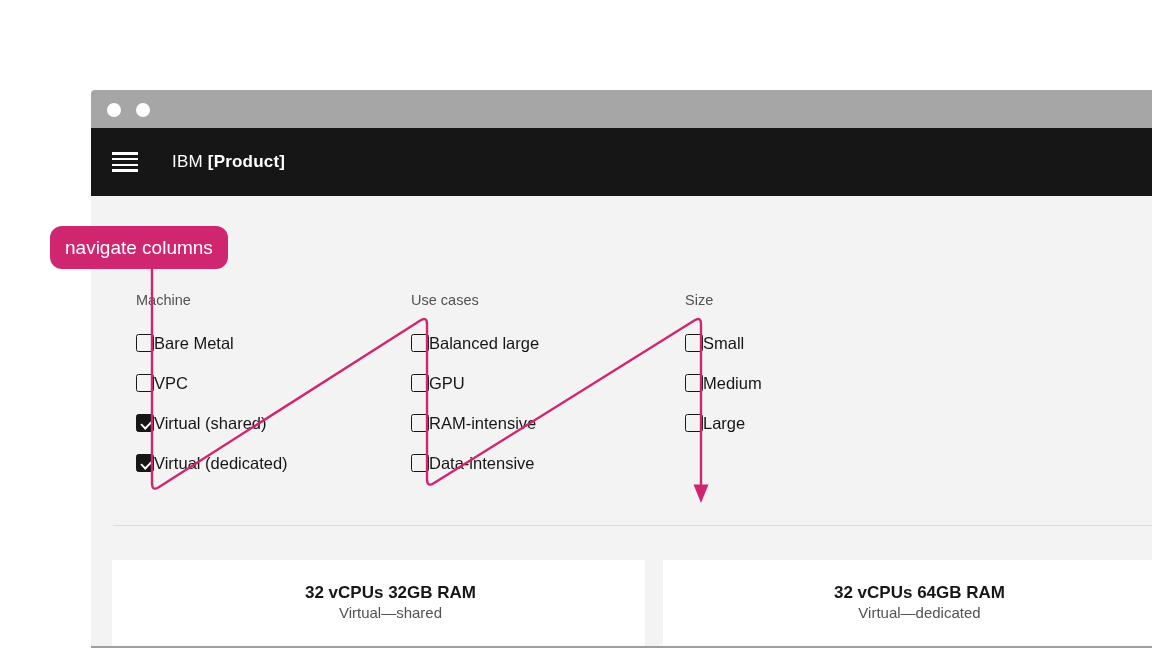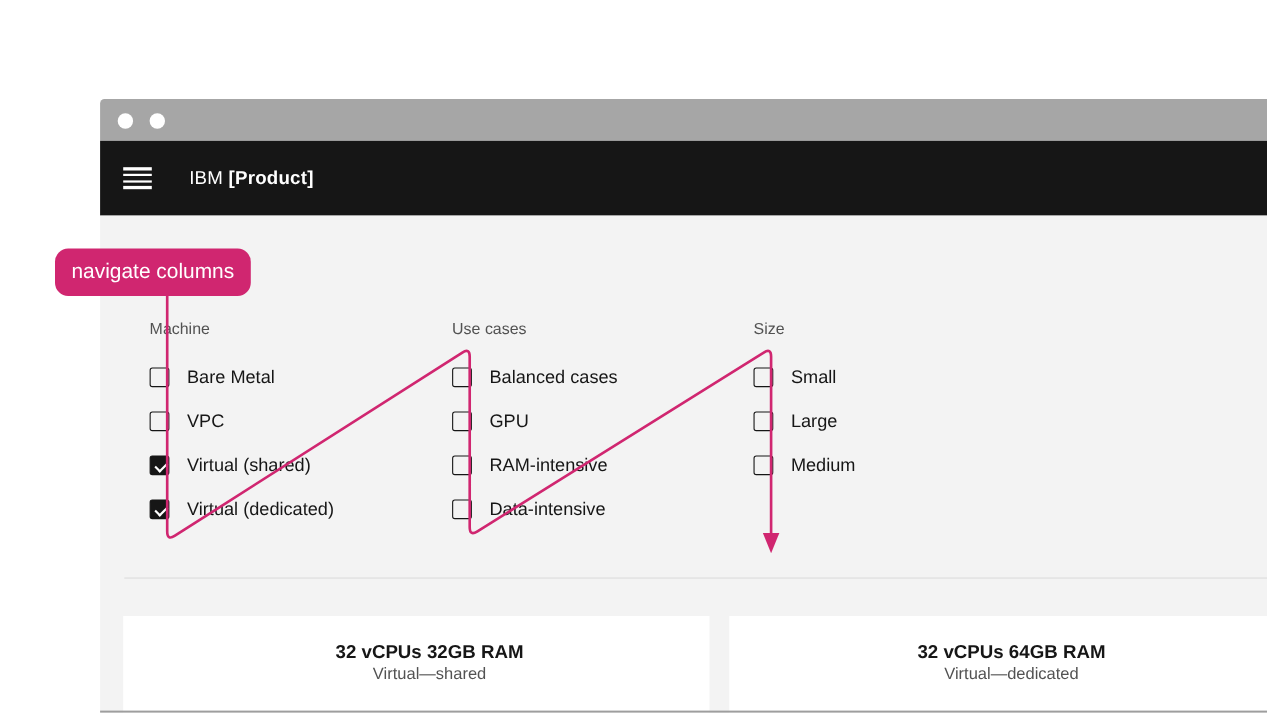--- a/index.html
+++ b/index.html
@@ -24,21 +24,21 @@
   .brand b { font-weight:700; }
 
   .content { position:absolute; left:0; top:106px; width:100%; height:452px;
              background:#f3f3f3; }
 
   
   .col { position:absolute; top:94px; width:260px; }
   .col.c1 { left:45px; } .col.c2 { left:320px; } .col.c3 { left:594px; }
   .col-title { height:20px; line-height:20px; font-size:14.5px; color:#525252;
                margin-bottom:13px; }
-  .cbx-row { display:flex; align-items:center; height:40px; gap:16px; cursor:pointer; }
+  .cbx-row { display:flex; align-items:center; height:40px; cursor:pointer; }
   .cbx { width:18px; height:18px; border:1.8px solid #161616; border-radius:2.5px;
          background:transparent; flex:0 0 auto; position:relative; }
   .cbx.checked { background:#161616; border-color:#161616; }
   .cbx.checked::after { content:""; position:absolute; left:3.5px; top:4.5px;
          width:9px; height:4.5px; border-left:2px solid #ffffff;
          border-bottom:2px solid #ffffff; transform:rotate(-45deg); }
   .cbx-label { font-size:16.5px; color:#161616; }
 
   .divider { position:absolute; left:22px; right:0; top:329px;
              border-top:1px solid #dcdcdc; }
@@ -102,21 +102,21 @@
         <div class="cbx-row">
           <span class="cbx checked"></span>
           <span class="cbx-label">Virtual (dedicated)</span>
         </div>
       </div>
 
       <div class="col c2">
         <div class="col-title">Use cases</div>
         <div class="cbx-row">
           <span class="cbx"></span>
-          <span class="cbx-label">Balanced cases</span>
+          <span class="cbx-label">Balanced large</span>
         </div>
         <div class="cbx-row">
           <span class="cbx"></span>
           <span class="cbx-label">GPU</span>
         </div>
         <div class="cbx-row">
           <span class="cbx"></span>
           <span class="cbx-label">RAM-intensive</span>
         </div>
         <div class="cbx-row">
@@ -126,25 +126,25 @@
       </div>
 
       <div class="col c3">
         <div class="col-title">Size</div>
         <div class="cbx-row">
           <span class="cbx"></span>
           <span class="cbx-label">Small</span>
         </div>
         <div class="cbx-row">
           <span class="cbx"></span>
-          <span class="cbx-label">Large</span>
+          <span class="cbx-label">Medium</span>
         </div>
         <div class="cbx-row">
           <span class="cbx"></span>
-          <span class="cbx-label">Medium</span>
+          <span class="cbx-label">Large</span>
         </div>
       </div>
 
       <div class="divider"></div>
 
       <div class="card k1">
         <div class="card-title">32 vCPUs 32GB RAM</div>
         <div class="card-sub">Virtual—shared</div>
       </div>
       <div class="card k2">

